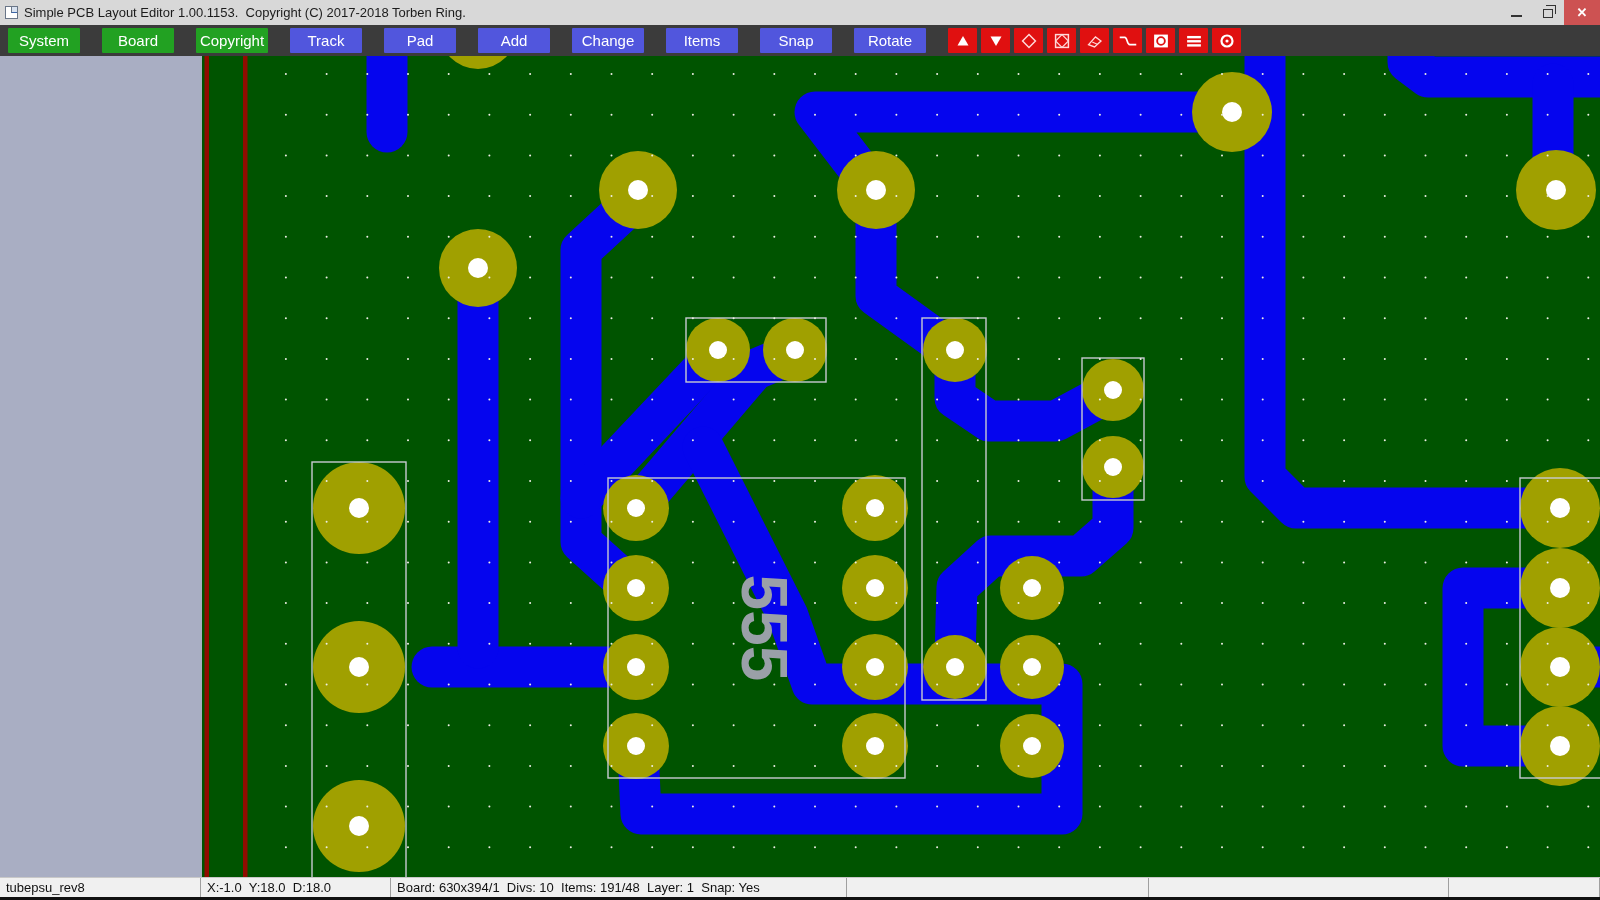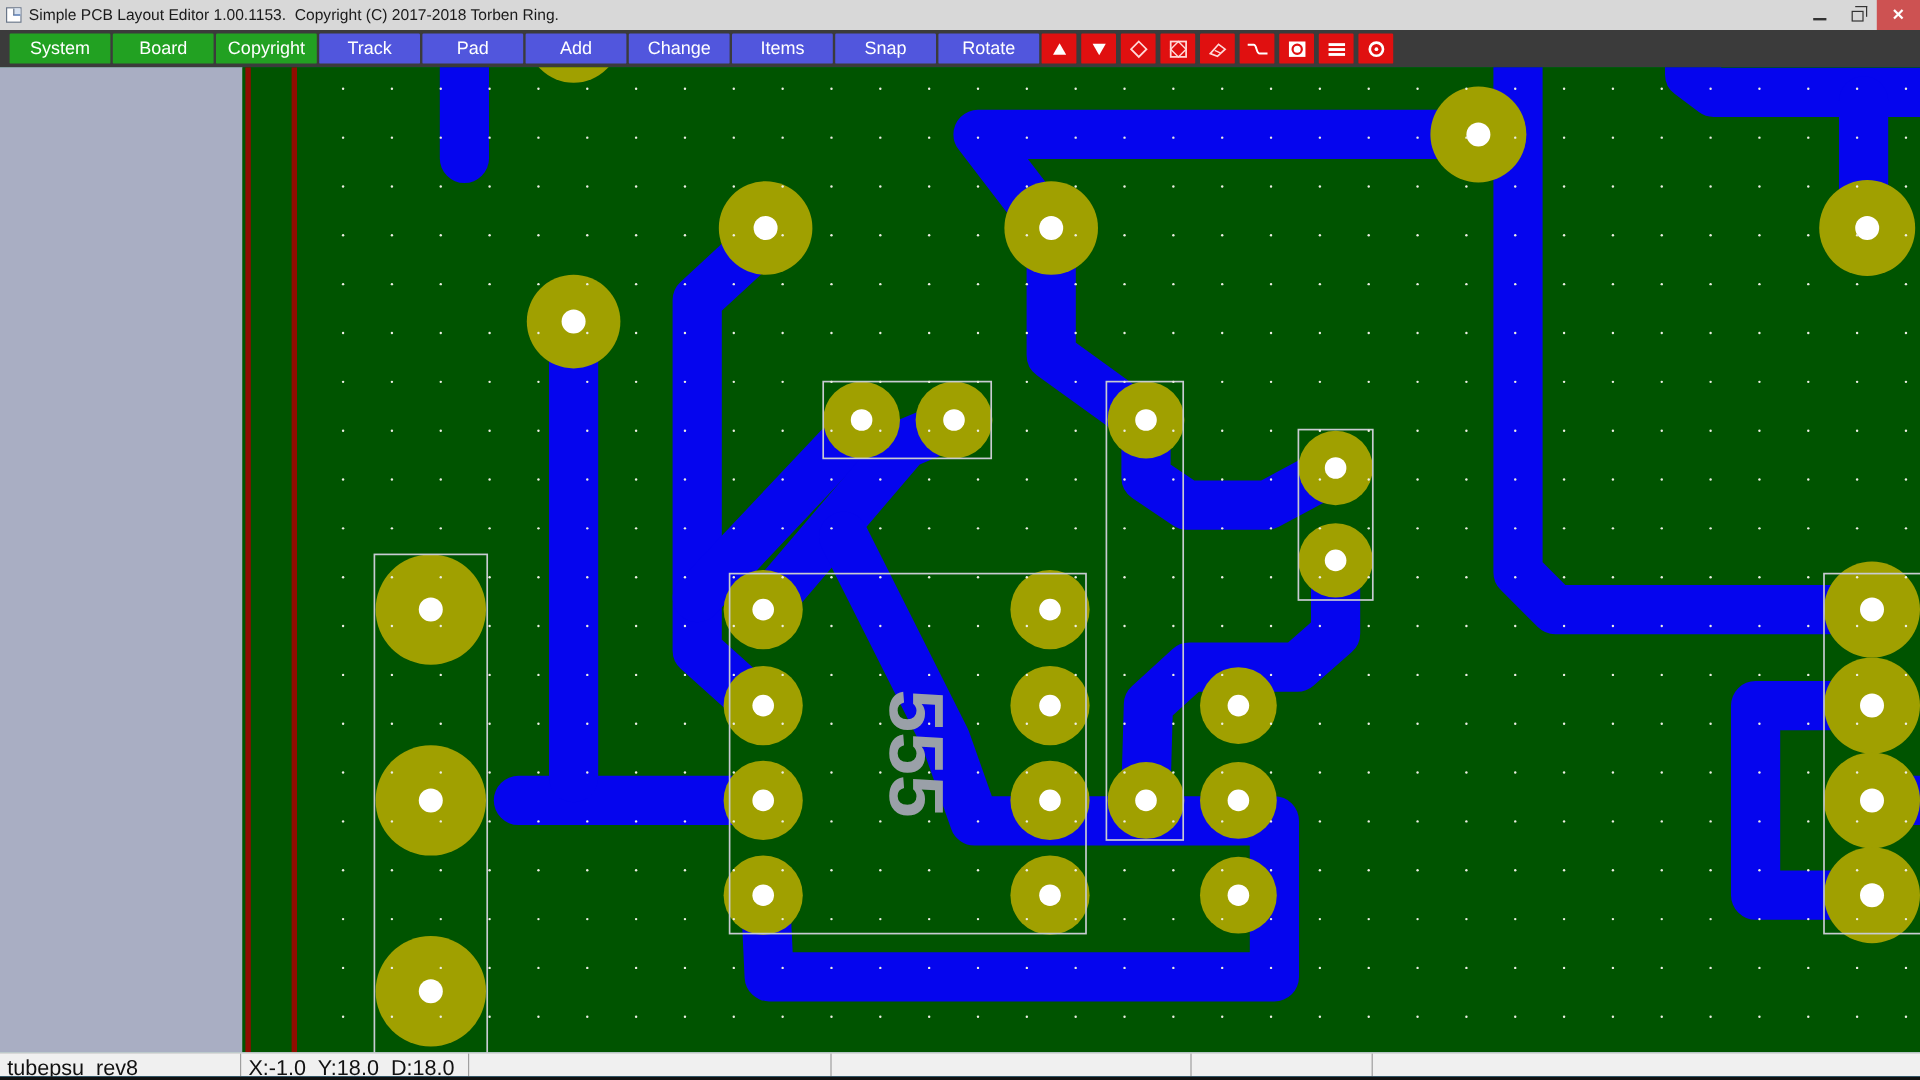--- a/index.html
+++ b/index.html
@@ -1,52 +1,52 @@
 <!DOCTYPE html>
 <html><head>
 <meta charset="utf-8">
 <style>
   html,body{margin:0;padding:0;background:#222;}
   *{box-sizing:border-box;font-family:"Liberation Sans",sans-serif;}
-  .window{position:relative;width:1600px;height:900px;overflow:hidden;background:#0ea5e9;}
+  .window{position:relative;width:1600px;height:900px;overflow:hidden;background:#eab308;}
   
   .titlebar{position:absolute;left:0;top:0;width:1600px;height:25px;background:#d8d8d8;
     display:flex;align-items:center;}
   .app-icon{width:13px;height:13px;margin:0 6px 0 5px;border:1px solid #6a7688;background:#fff;
     position:relative;flex:0 0 auto;}
   .app-icon:after{content:"";position:absolute;right:0;top:0;width:5px;height:5px;
     border-left:1px solid #6a7688;border-bottom:1px solid #3c66a8;background:#d8e2f0;}
   .title-text{font-size:13px;color:#1b1b1b;white-space:pre;}
   .win-controls{margin-left:auto;display:flex;height:25px;}
   .win-btn{border:none;background:transparent;width:32px;height:25px;padding:0;
     display:flex;align-items:center;justify-content:center;cursor:default;}
   .min-glyph{width:11px;height:2px;background:#333;display:block;margin-top:7px;}
   .max-glyph{width:10px;height:9px;border:1.5px solid #333;display:block;position:relative;margin-top:2px;}
   .max-glyph:before{content:"";position:absolute;left:2px;top:-5px;width:9px;height:8px;
     border:1.5px solid #333;border-bottom:none;border-left:none;}
   .win-btn.close{width:36px;background:#cd5252;}
   .close-glyph{color:#fff;font-size:13px;font-weight:700;line-height:1;}
   
   .menubar{position:absolute;left:0;top:25px;width:1600px;height:31px;background:#3b3b3b;
     display:flex;align-items:center;padding-left:8px;}
-  .menu-btn{height:25px;width:84px;margin-right:2px;border:none;color:#fff;font-size:15px;
+  .menu-btn{height:25px;width:72px;margin-right:22px;border:none;color:#fff;font-size:15px;
     padding:0;cursor:default;border-radius:1px;}
   .menu-btn.green{background:#22a122;}
   .menu-btn.blue{background:#5156dd;}
   .tool-btn{height:25px;width:29px;margin-right:4px;border:none;background:#e01010;padding:0;
     display:flex;align-items:center;justify-content:center;cursor:default;border-radius:1px;}
   .tool-btn svg{display:block;}
   
   .canvas{position:absolute;left:0;top:56px;width:1600px;height:821px;background:#005400;}
   .side-panel{position:absolute;left:0;top:0;width:202px;height:821px;background:#a9aec3;}
   #board{position:absolute;left:202px;top:0;}
   
   .statusbar{position:absolute;left:0;top:877px;width:1600px;height:20px;background:#f0f0f0;
     display:flex;border-top:1px solid #c8c8c8;}
-  .status-cell{height:100%;border-right:1px solid #9f9f9f;font-size:18px;color:#111;
+  .status-cell{height:100%;border-right:1px solid #9f9f9f;font-size:13px;color:#111;
     padding:2px 0 16px 6px;white-space:pre;overflow:hidden;}
   .bottom-strip{position:absolute;left:0;top:897px;width:1600px;height:3px;background:#111;}
 </style>
 </head>
 <body>
 
 <div class="window">
 
   <div class="titlebar">
     <span class="app-icon"></span>
@@ -936,19 +936,20 @@
         <circle cx="1588.300000000001" cy="725.2000000000002" r="1" fill="#eeeee4"></circle>
         <circle cx="1588.300000000001" cy="765.9000000000002" r="1" fill="#eeeee4"></circle>
         <circle cx="1588.300000000001" cy="806.6000000000003" r="1" fill="#eeeee4"></circle>
         <circle cx="1588.300000000001" cy="847.3000000000003" r="1" fill="#eeeee4"></circle>
       </svg>
   </div>
 
   <div class="statusbar" id="statusbar">
       <div class="status-cell" style="width: 201px;">tubepsu_rev8</div>
       <div class="status-cell" style="width: 190px;">X:-1.0  Y:18.0  D:18.0</div>
+      <div class="status-cell" style="width: 456px;">Board: 630x394/1  Divs: 10  Items: 191/48  Layer: 1  Snap: Yes</div>
       <div class="status-cell" style="width: 302px;"></div>
       <div class="status-cell" style="width: 300px;"></div>
       <div class="status-cell" style="width: 151px;"></div>
     </div>
   <div class="bottom-strip"></div>
 
 </div>
 
 </body></html>

